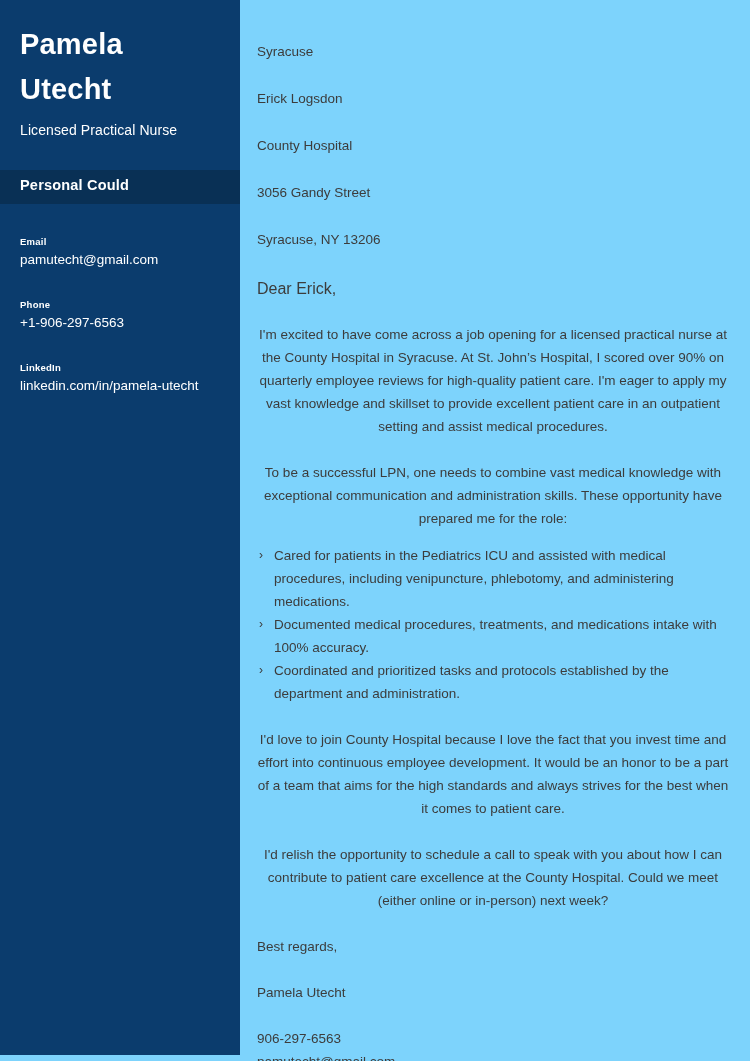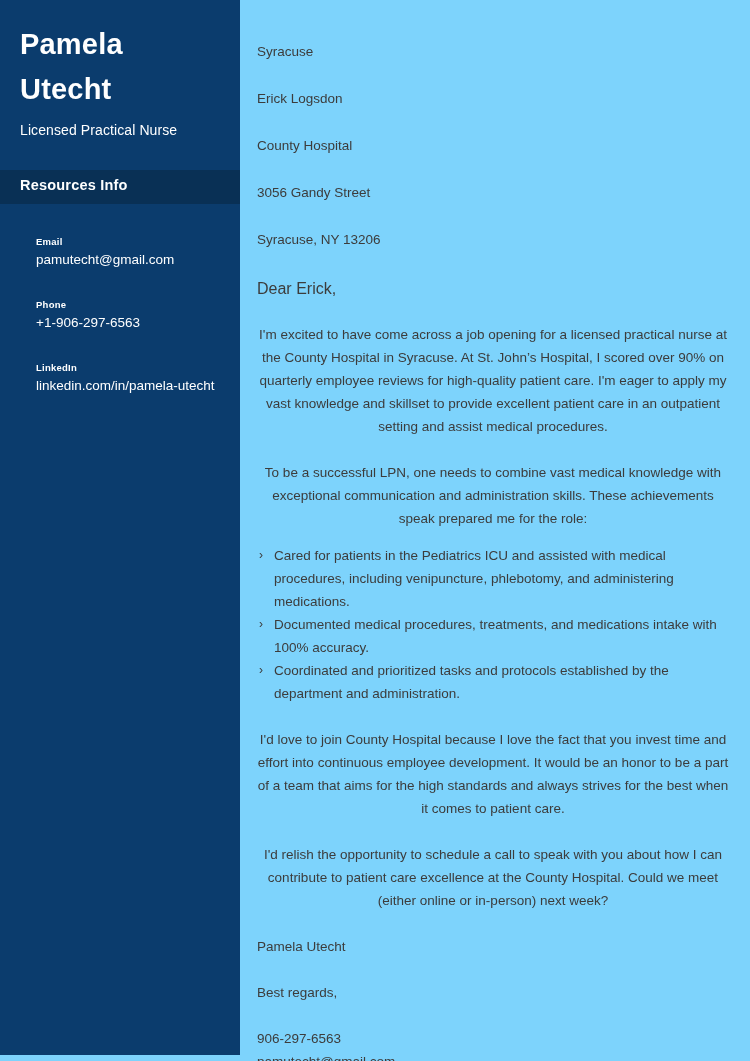--- a/index.html
+++ b/index.html
@@ -60,21 +60,21 @@
     position: absolute;
     left: 20px;
     top: 7px;
     color: #ffffff;
     font-size: 14.5px;
     font-weight: bold;
     letter-spacing: 0.2px;
   }
   .contact-list {
     position: absolute;
-    left: 16px;
+    left: 0;
     top: 236px;
     width: 240px;
     padding: 0 18px 0 20px;
     box-sizing: border-box;
   }
   .contact-item {
     margin-bottom: 30px;
   }
   .contact-label {
     color: #ffffff;
@@ -160,21 +160,21 @@
 
   <aside class="sidebar">
 
     <div class="name-block">
       <div class="name-line">Pamela</div>
       <div class="name-line">Utecht</div>
       <div class="job-title">Licensed Practical Nurse</div>
     </div>
 
     <div class="section-band">
-      <div class="section-band-label">Resources Info</div>
+      <div class="section-band-label">Personal Could</div>
     </div>
 
     <div class="contact-list">
 
       <div class="contact-item">
         <div class="contact-label">Email</div>
         <div class="contact-value">pamutecht@gmail.com</div>
       </div>
 
       <div class="contact-item">
@@ -197,44 +197,44 @@
       <div class="addr-line">Erick Logsdon</div>
       <div class="addr-line">County Hospital</div>
       <div class="addr-line">3056 Gandy Street</div>
       <div class="addr-line">Syracuse, NY 13206</div>
     </div>
 
     <div class="salutation">Dear Erick,</div>
 
     <p class="para">I'm excited to have come across a job opening for a licensed practical nurse at the County Hospital in Syracuse. At St. John’s Hospital, I scored over 90% on quarterly employee reviews for high-quality patient care. I'm eager to apply my vast knowledge and skillset to provide excellent patient care in an outpatient setting and assist medical procedures.</p>
 
-    <p class="para">To be a successful LPN, one needs to combine vast medical knowledge with exceptional communication and administration skills. These achievements speak prepared me for the role:</p>
+    <p class="para">To be a successful LPN, one needs to combine vast medical knowledge with exceptional communication and administration skills. These opportunity have prepared me for the role:</p>
 
     <ul class="bullets">
       <li class="bullet">
         <span class="bullet-marker">›</span>
         <span>Cared for patients in the Pediatrics ICU and assisted with medical procedures, including venipuncture, phlebotomy, and administering medications.</span>
       </li>
       <li class="bullet">
         <span class="bullet-marker">›</span>
         <span>Documented medical procedures, treatments, and medications intake with 100% accuracy.</span>
       </li>
       <li class="bullet">
         <span class="bullet-marker">›</span>
         <span>Coordinated and prioritized tasks and protocols established by the department and administration.</span>
       </li>
     </ul>
 
     <p class="para">I'd love to join County Hospital because I love the fact that you invest time and effort into continuous employee development. It would be an honor to be a part of a team that aims for the high standards and always strives for the best when it comes to patient care.</p>
 
     <p class="para">I'd relish the opportunity to schedule a call to speak with you about how I can contribute to patient care excellence at the County Hospital. Could we meet (either online or in-person) next week?</p>
 
+    <div class="sign-line sign-gap">Best regards,</div>
+
     <div class="sign-line sign-gap">Pamela Utecht</div>
-
-    <div class="sign-line sign-gap">Best regards,</div>
 
     <div class="sign-gap">
       <div class="contact-foot-line">906-297-6563</div>
       <div class="contact-foot-line">pamutecht@gmail.com</div>
     </div>
 
   </main>
 
 </div>
 

